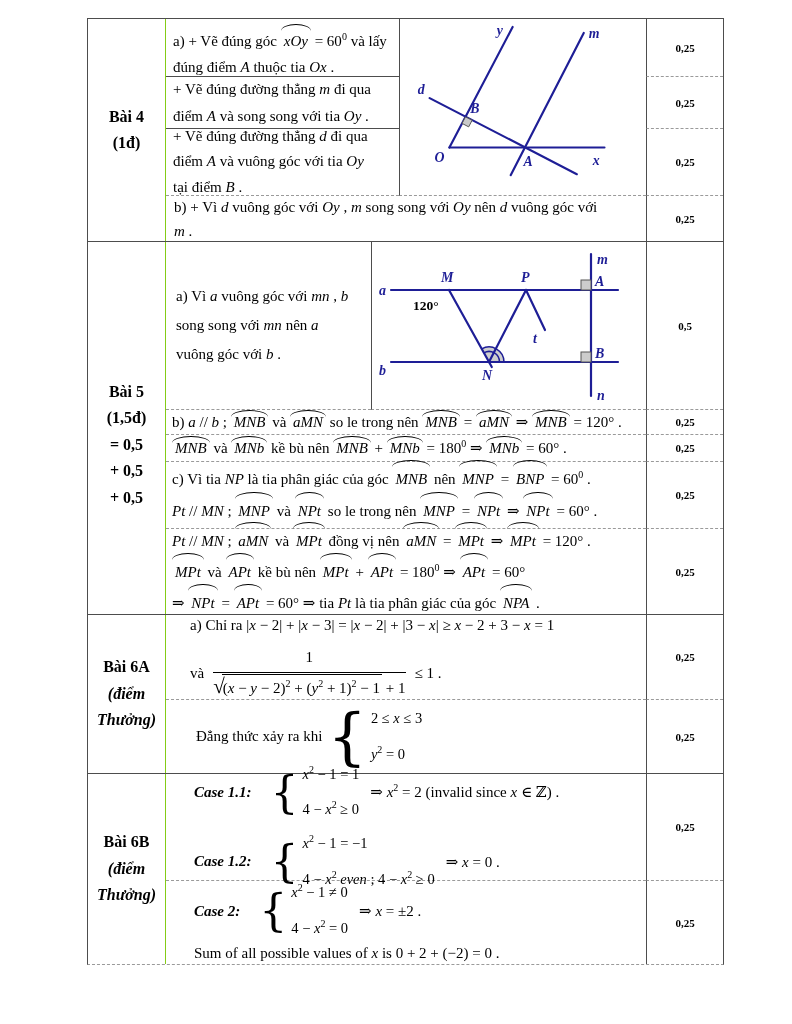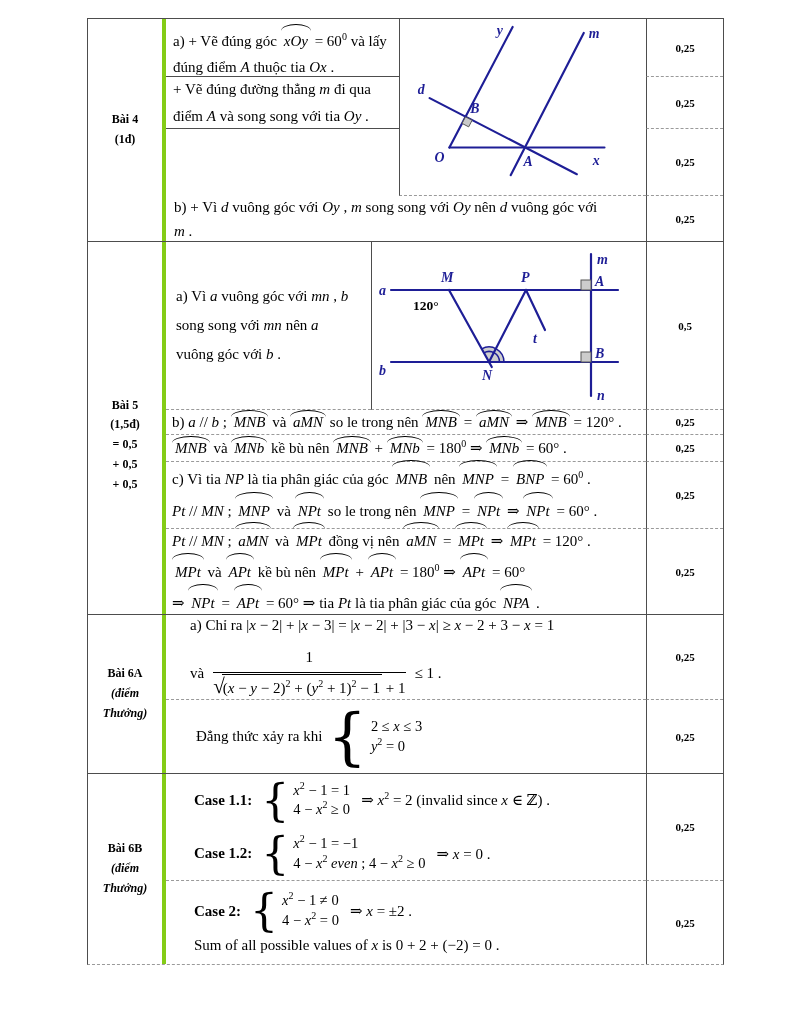--- a/index.html
+++ b/index.html
@@ -3,21 +3,21 @@
 <meta charset="utf-8">
 <style>
   html,body{margin:0;padding:0;background:#fff;}
   body{width:792px;height:1024px;position:relative;font-family:"Liberation Serif","DejaVu Serif",serif;color:#000;}
   .table{position:absolute;left:87px;top:18px;width:635px;border:1px solid #4d4d4d;border-bottom:1px dashed #9a9a9a;background:#fff;}
   .section{display:grid;}
   .s4{grid-template-columns:78px 233px 247px 77px;grid-template-rows:58px 52px 67px 45px;border-bottom:1px solid #4d4d4d;}
   .s5{grid-template-columns:78px 205px 275px 77px;grid-template-rows:168px 25px 27px 67px 85px;border-bottom:1px solid #4d4d4d;}
   .s6a{grid-template-columns:78px 480px 77px;grid-template-rows:85px 73px;border-bottom:1px solid #4d4d4d;}
   .s6b{grid-template-columns:78px 480px 77px;grid-template-rows:107px 83px;}
-  .labelcell{grid-column:1;grid-row:1/-1;border-right:4px solid #84cc16;display:flex;flex-direction:column;justify-content:center;align-items:center;font-weight:bold;font-size:12px;line-height:1.65;text-align:center;}
+  .labelcell{grid-column:1;grid-row:1/-1;border-right:1px solid #84cc16;display:flex;flex-direction:column;justify-content:center;align-items:center;font-weight:bold;font-size:16px;line-height:1.65;text-align:center;}
   .s5 .labelcell{padding-top:34px;box-sizing:border-box;}
   .labelcell .ital{font-style:italic;}
   .ptcell{display:flex;align-items:center;justify-content:center;font-weight:bold;font-size:11px;border-left:1px solid #4d4d4d;}
   .s4 .ptcell,.s5 .ptcell{grid-column:4;}
   .s6a .ptcell,.s6b .ptcell{grid-column:3;}
   .r1{grid-row:1}.r2{grid-row:2}.r3{grid-row:3}.r4{grid-row:4}.r5{grid-row:5}
   .dashb{border-bottom:1px dashed #9a9a9a;}
   .solidb{border-bottom:1px solid #4d4d4d;}
   .cell{display:flex;align-items:center;font-size:15px;}
   .cell>.inner{width:100%;}
@@ -47,44 +47,47 @@
   .frac{display:inline-flex;flex-direction:column;align-items:center;text-align:center;vertical-align:middle;margin:0 3px;}
   .fnum{border-bottom:1.3px solid #000;width:100%;box-sizing:border-box;padding:0 6px 1px;}
   .fden{padding-top:1px;white-space:nowrap;}
   .sqrtsign{font-size:21px;line-height:0.8;}
   .rad{display:inline-block;border-top:1.3px solid #000;padding:1px 2px 0 1px;margin-left:-3px;}
   .fline{display:flex;align-items:center;gap:6px;margin-top:7px;}
   .sys{display:inline-flex;align-items:center;vertical-align:middle;margin:0 5px;}
   .brace{font-family:"DejaVu Serif",serif;font-weight:400;line-height:0.8;margin-right:4px;}
   .b2{font-size:44px;}
   .b3{font-size:62px;}
-  .lines{display:inline-flex;flex-direction:column;gap:0;text-align:left;font-size:14.5px;line-height:1.35;}
+  .lines{display:inline-flex;flex-direction:column;gap:16px;text-align:left;font-size:14.5px;line-height:1.35;}
   .after{margin-left:8px;}
   .mid{display:inline-block;vertical-align:middle;margin-left:6px;}
   .caseline{display:flex;align-items:center;}
   .caseline + .caseline{margin-top:14px;}
-  .cb{font-weight:bold;margin-right:4px;white-space:nowrap;}
+  .cb{font-weight:bold;font-style:italic;margin-right:14px;white-space:nowrap;}
   .sumline{margin-top:6px;}
   svg text{font-family:"Liberation Serif","DejaVu Serif",serif;}
 </style>
 </head>
 <body>
 
 <div class="table">
 
   <div class="section s4">
     <div class="labelcell">
       <div>Bài 4</div>
       <div>(1đ)</div>
     </div>
     <div class="cell c4-a1 solidb">
         <div class="inner">a) + Vẽ đúng góc <span class="hat">xOy</span> = 60<sup>0</sup> và lấy<br>đúng điểm <i>A</i> thuộc tia <i>Ox</i> .</div>
       </div>
     <div class="cell c4-a2 solidb">
         <div class="inner">+ Vẽ đúng đường thẳng <i>m</i> đi qua<br>điểm <i>A</i> và song song với tia <i>Oy</i> .</div>
+      </div>
+    <div class="cell c4-a3 dashb">
+        <div class="inner">+ Vẽ đúng đường thẳng <i>d</i> đi qua<br>điểm <i>A</i> và vuông góc với tia <i>Oy</i><br>tại điểm <i>B</i> .</div>
       </div>
     <div class="c4-diag dashb">
       <svg width="242" height="172" viewBox="0 0 245 174">
         <g stroke="#1e1e96" stroke-width="2.2" stroke-linecap="round">
           <line x1="48" y1="128" x2="205" y2="128"></line>
           <line x1="48" y1="128" x2="112" y2="6"></line>
           <line x1="184" y1="12" x2="110" y2="156"></line>
           <line x1="28" y1="78" x2="177" y2="155"></line>
         </g>
         <polygon points="64.3,97 71,100.4 67.5,107.1 60.8,103.6" fill="#c9c9c9" stroke="#555" stroke-width="1"></polygon>

